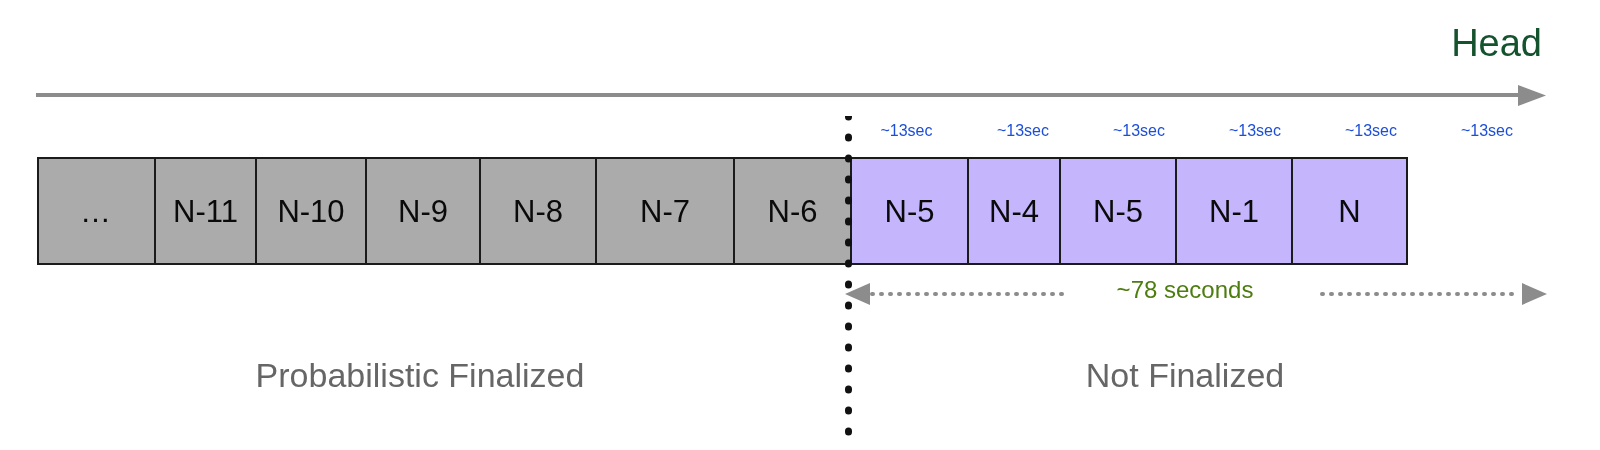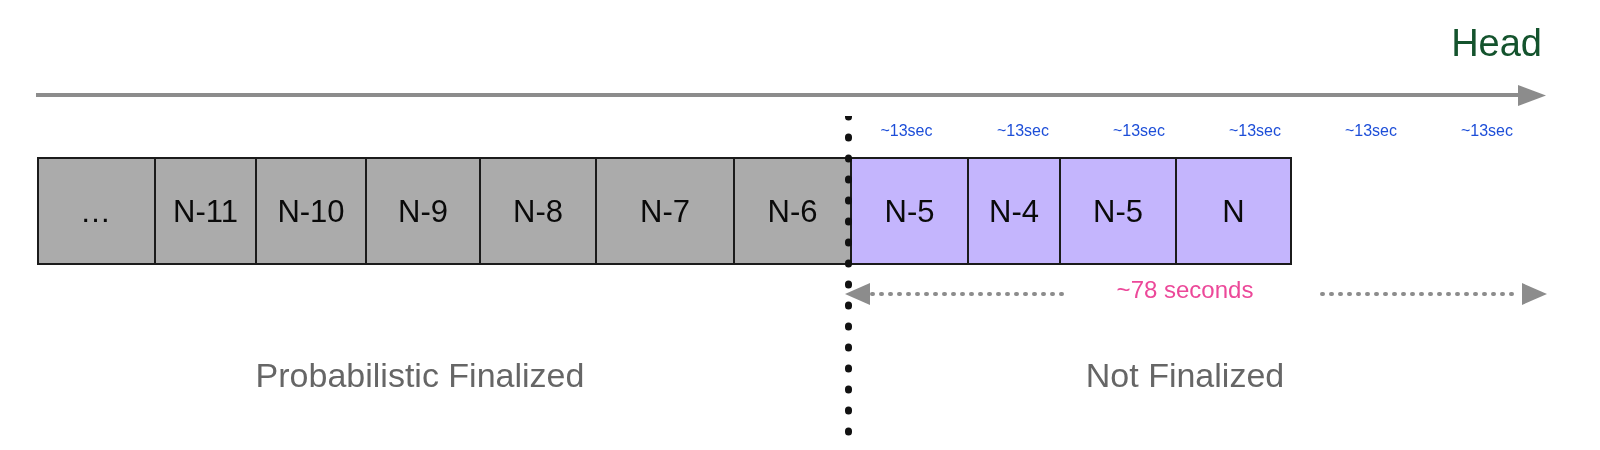--- a/index.html
+++ b/index.html
@@ -103,21 +103,21 @@
     width: 712px;
     height: 36px;
   }
   .span-label {
     position: absolute;
     left: 1060px;
     top: 278px;
     width: 250px;
     text-align: center;
     font-size: 24px;
-    color: #ec4899;
+    color: #4d7c0f;
     line-height: 1;
     white-space: nowrap;
   }
 
   
   .region-caption {
     position: absolute;
     font-size: 34px;
     color: #666666;
     line-height: 1;
@@ -152,20 +152,21 @@
     <div class="cell gray ellipsis" style="width:118px">…</div>
     <div class="cell gray" style="width:101px">N-11</div>
     <div class="cell gray" style="width:110px">N-10</div>
     <div class="cell gray" style="width:114px">N-9</div>
     <div class="cell gray" style="width:116px">N-8</div>
     <div class="cell gray" style="width:138px">N-7</div>
     <div class="cell gray" style="width:117px">N-6</div>
     <div class="cell red" style="width:117px">N-5</div>
     <div class="cell red" style="width:92px">N-4</div>
     <div class="cell red" style="width:116px">N-5</div>
+    <div class="cell red" style="width:116px">N-1</div>
     <div class="cell red" style="width:116px">N</div>
   </div>
 
   <svg class="vdotted" viewBox="0 0 7 325" preserveAspectRatio="none">
     <line x1="3.5" y1="0" x2="3.5" y2="325" stroke="#111111" stroke-width="7" stroke-linecap="round" stroke-dasharray="1 20"></line>
   </svg>
 
   <svg class="span-arrow" viewBox="0 0 712 36" preserveAspectRatio="none">
     <polygon points="5,18 30,7 30,29" fill="#8c8c8c"></polygon>
     <line x1="32" y1="18" x2="222" y2="18" stroke="#8c8c8c" stroke-width="4" stroke-linecap="round" stroke-dasharray="1 8"></line>

